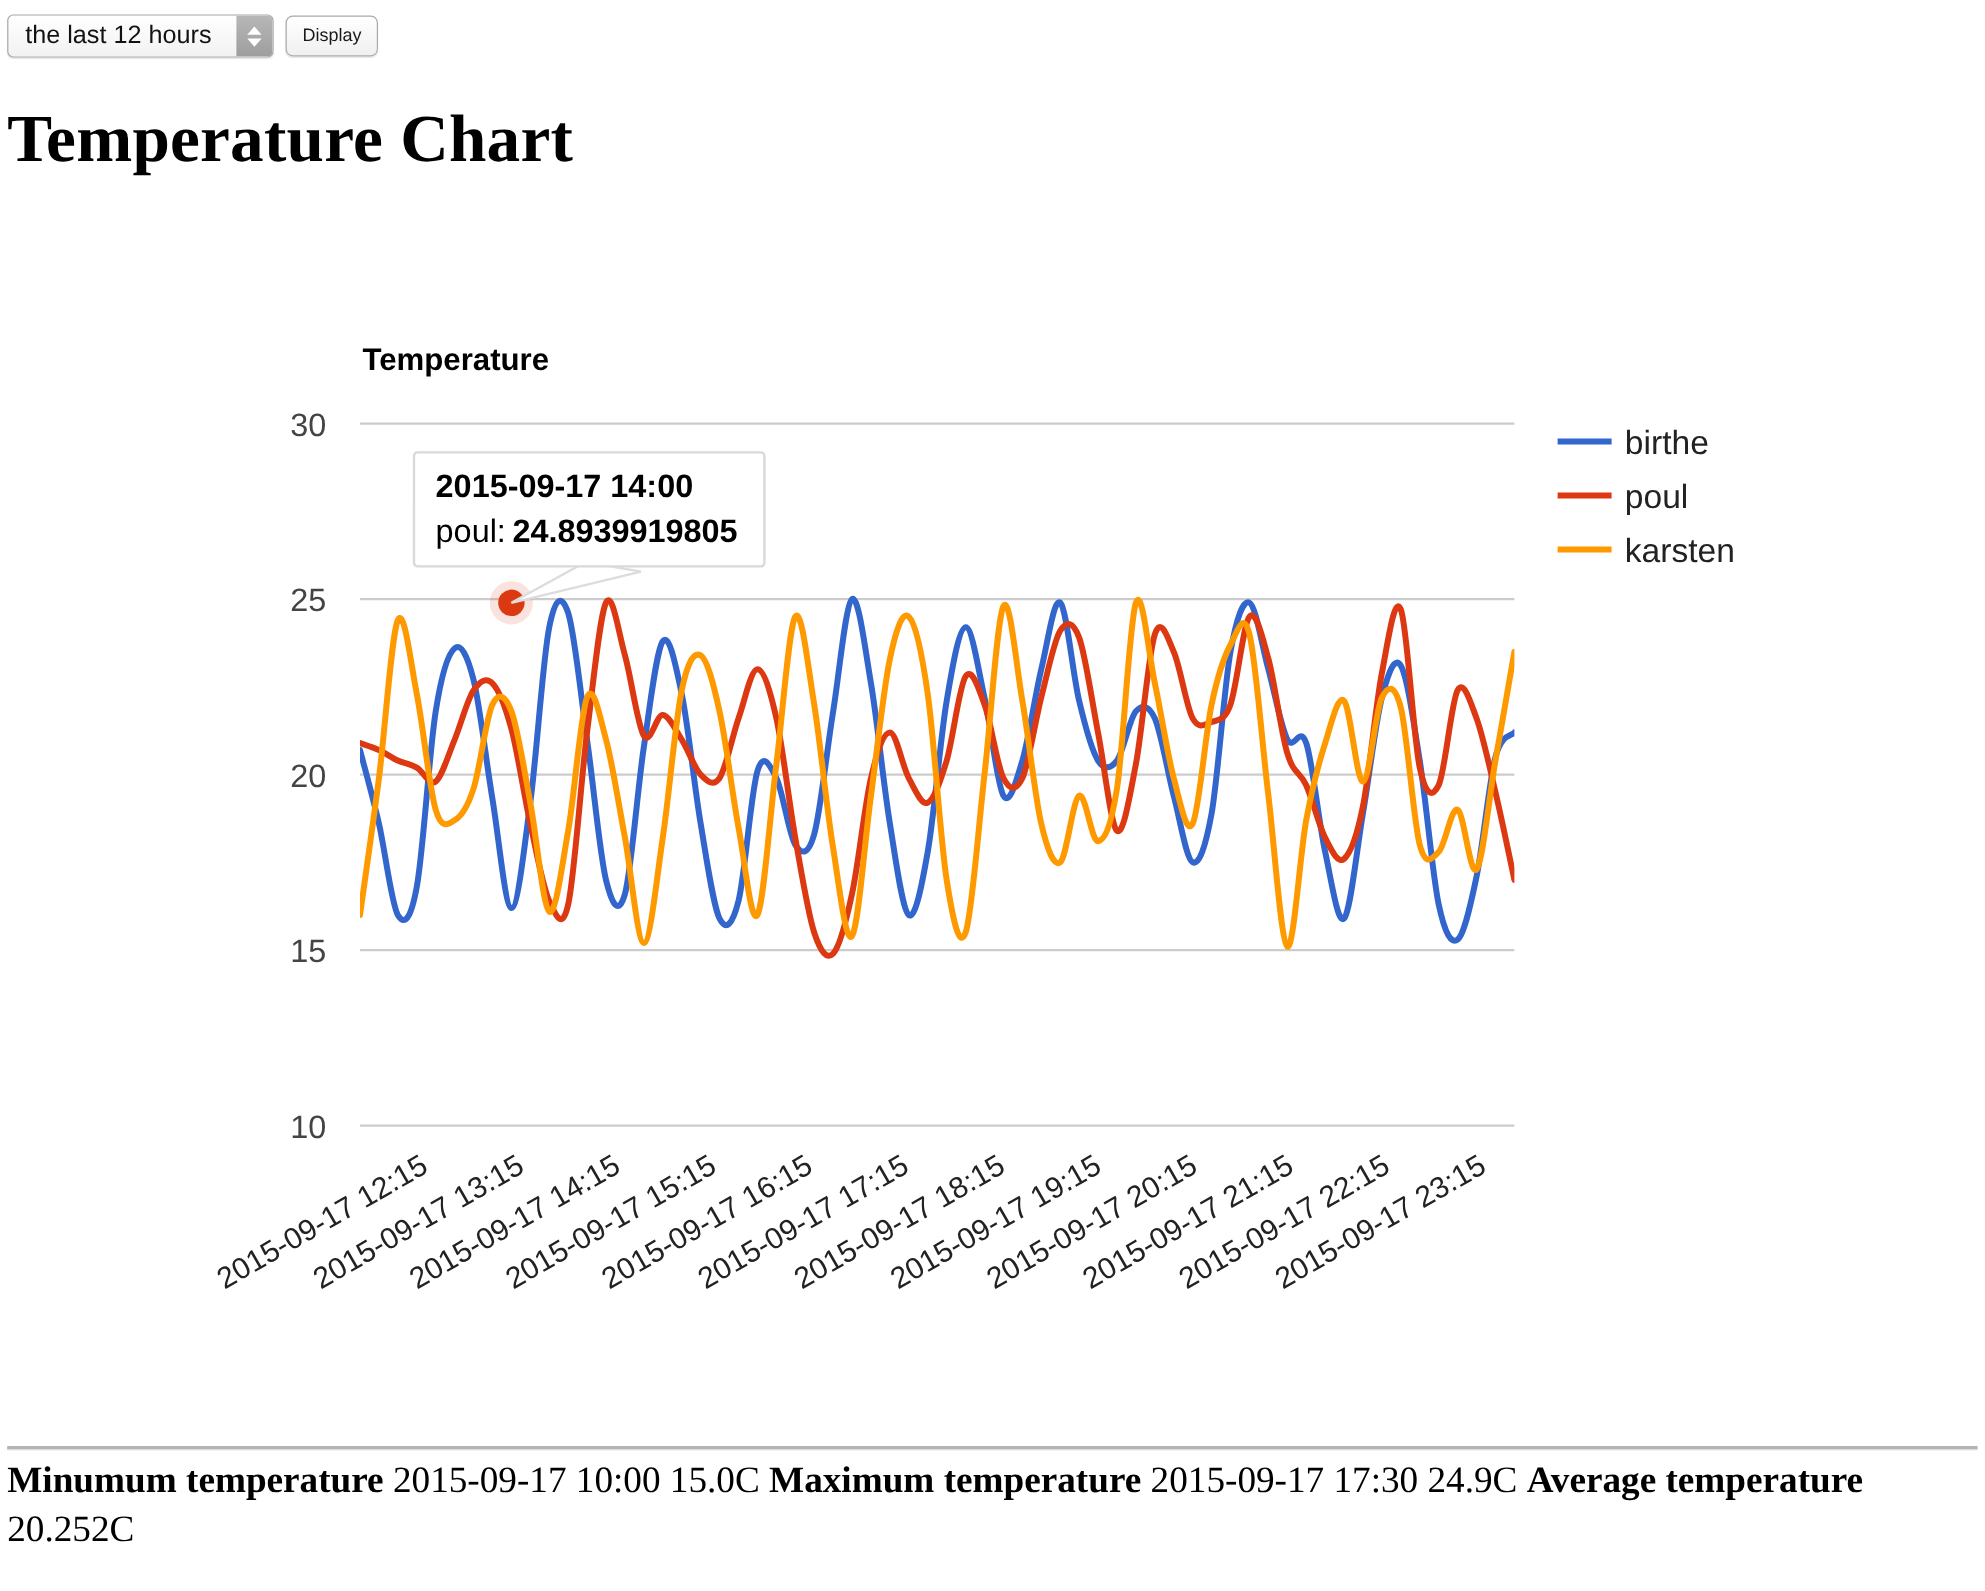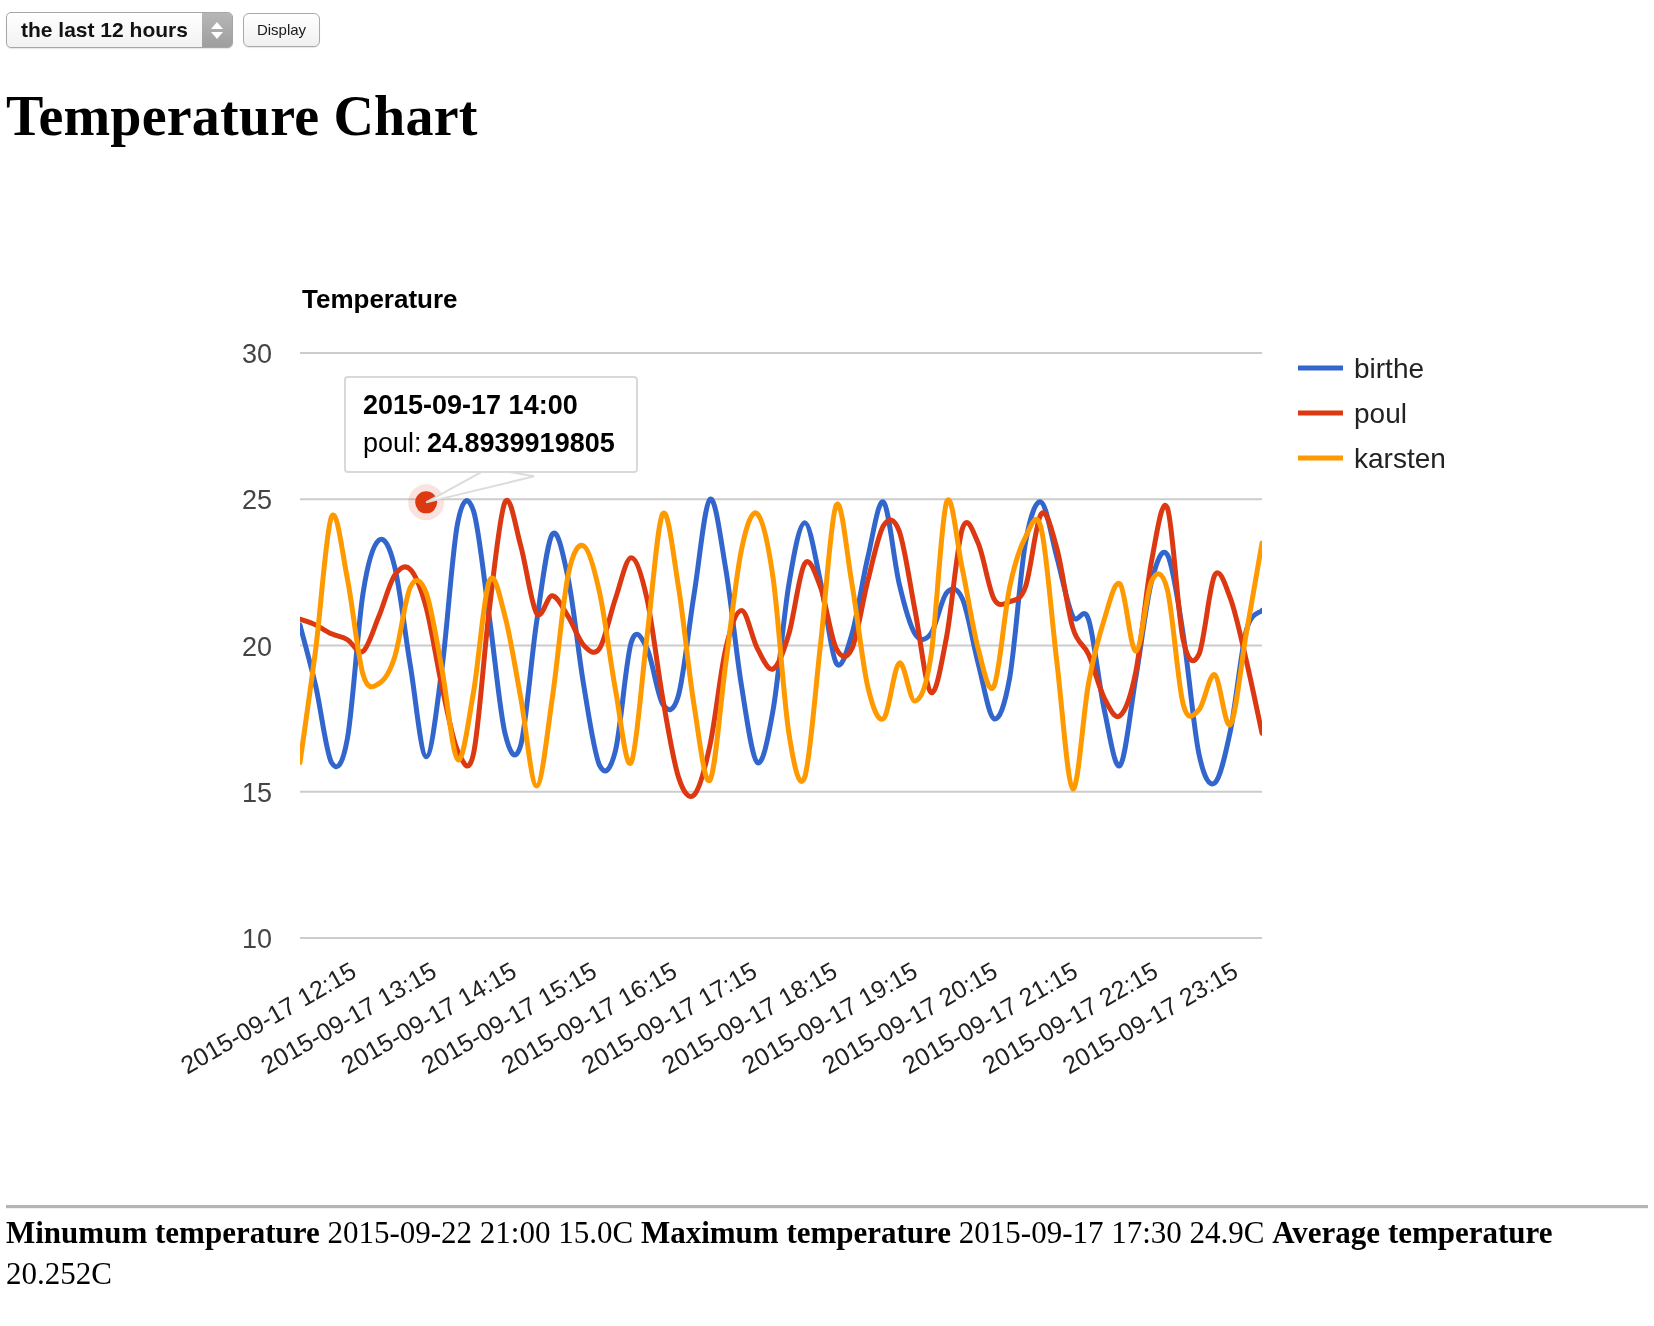--- a/index.html
+++ b/index.html
@@ -31,21 +31,20 @@
     position:relative;
     display:inline-flex;
     align-items:flex-end;
     height:34px;
     border:1px solid #a6a6a6;
     border-radius:5px;
     background:linear-gradient(#ffffff,#f2f2f2);
     box-shadow:0 1px 1px rgba(0,0,0,.10);
     overflow:hidden;
     min-width:220px;
-    font-weight:bold;
   }
   .select-value{
     font-family:"Liberation Sans", sans-serif;
     font-size:21px;
     color:#121212;
     padding:0 14px 0 14px;
     flex:1 1 auto;
     white-space:nowrap;
     line-height:34px;
   }
@@ -213,18 +212,18 @@
       <text class="tt-title" x="363" y="182">2015-09-17 14:00</text>
       <text class="tt-key" x="363" y="220">poul:</text>
       <text class="tt-val" x="427" y="220">24.8939919805</text>
     </g>
   </svg>
 </div>
 
 <hr class="hr">
 <div class="footer">
   <b>Minumum temperature</b>
-  <span>2015-09-22 21:00 15.0C</span>
+  <span>2015-09-17 10:00 15.0C</span>
   <b>Maximum temperature</b>
   <span>2015-09-17 17:30 24.9C</span>
   <b>Average temperature</b>
   <span>20.252C</span>
 </div>
 
 </body></html>

